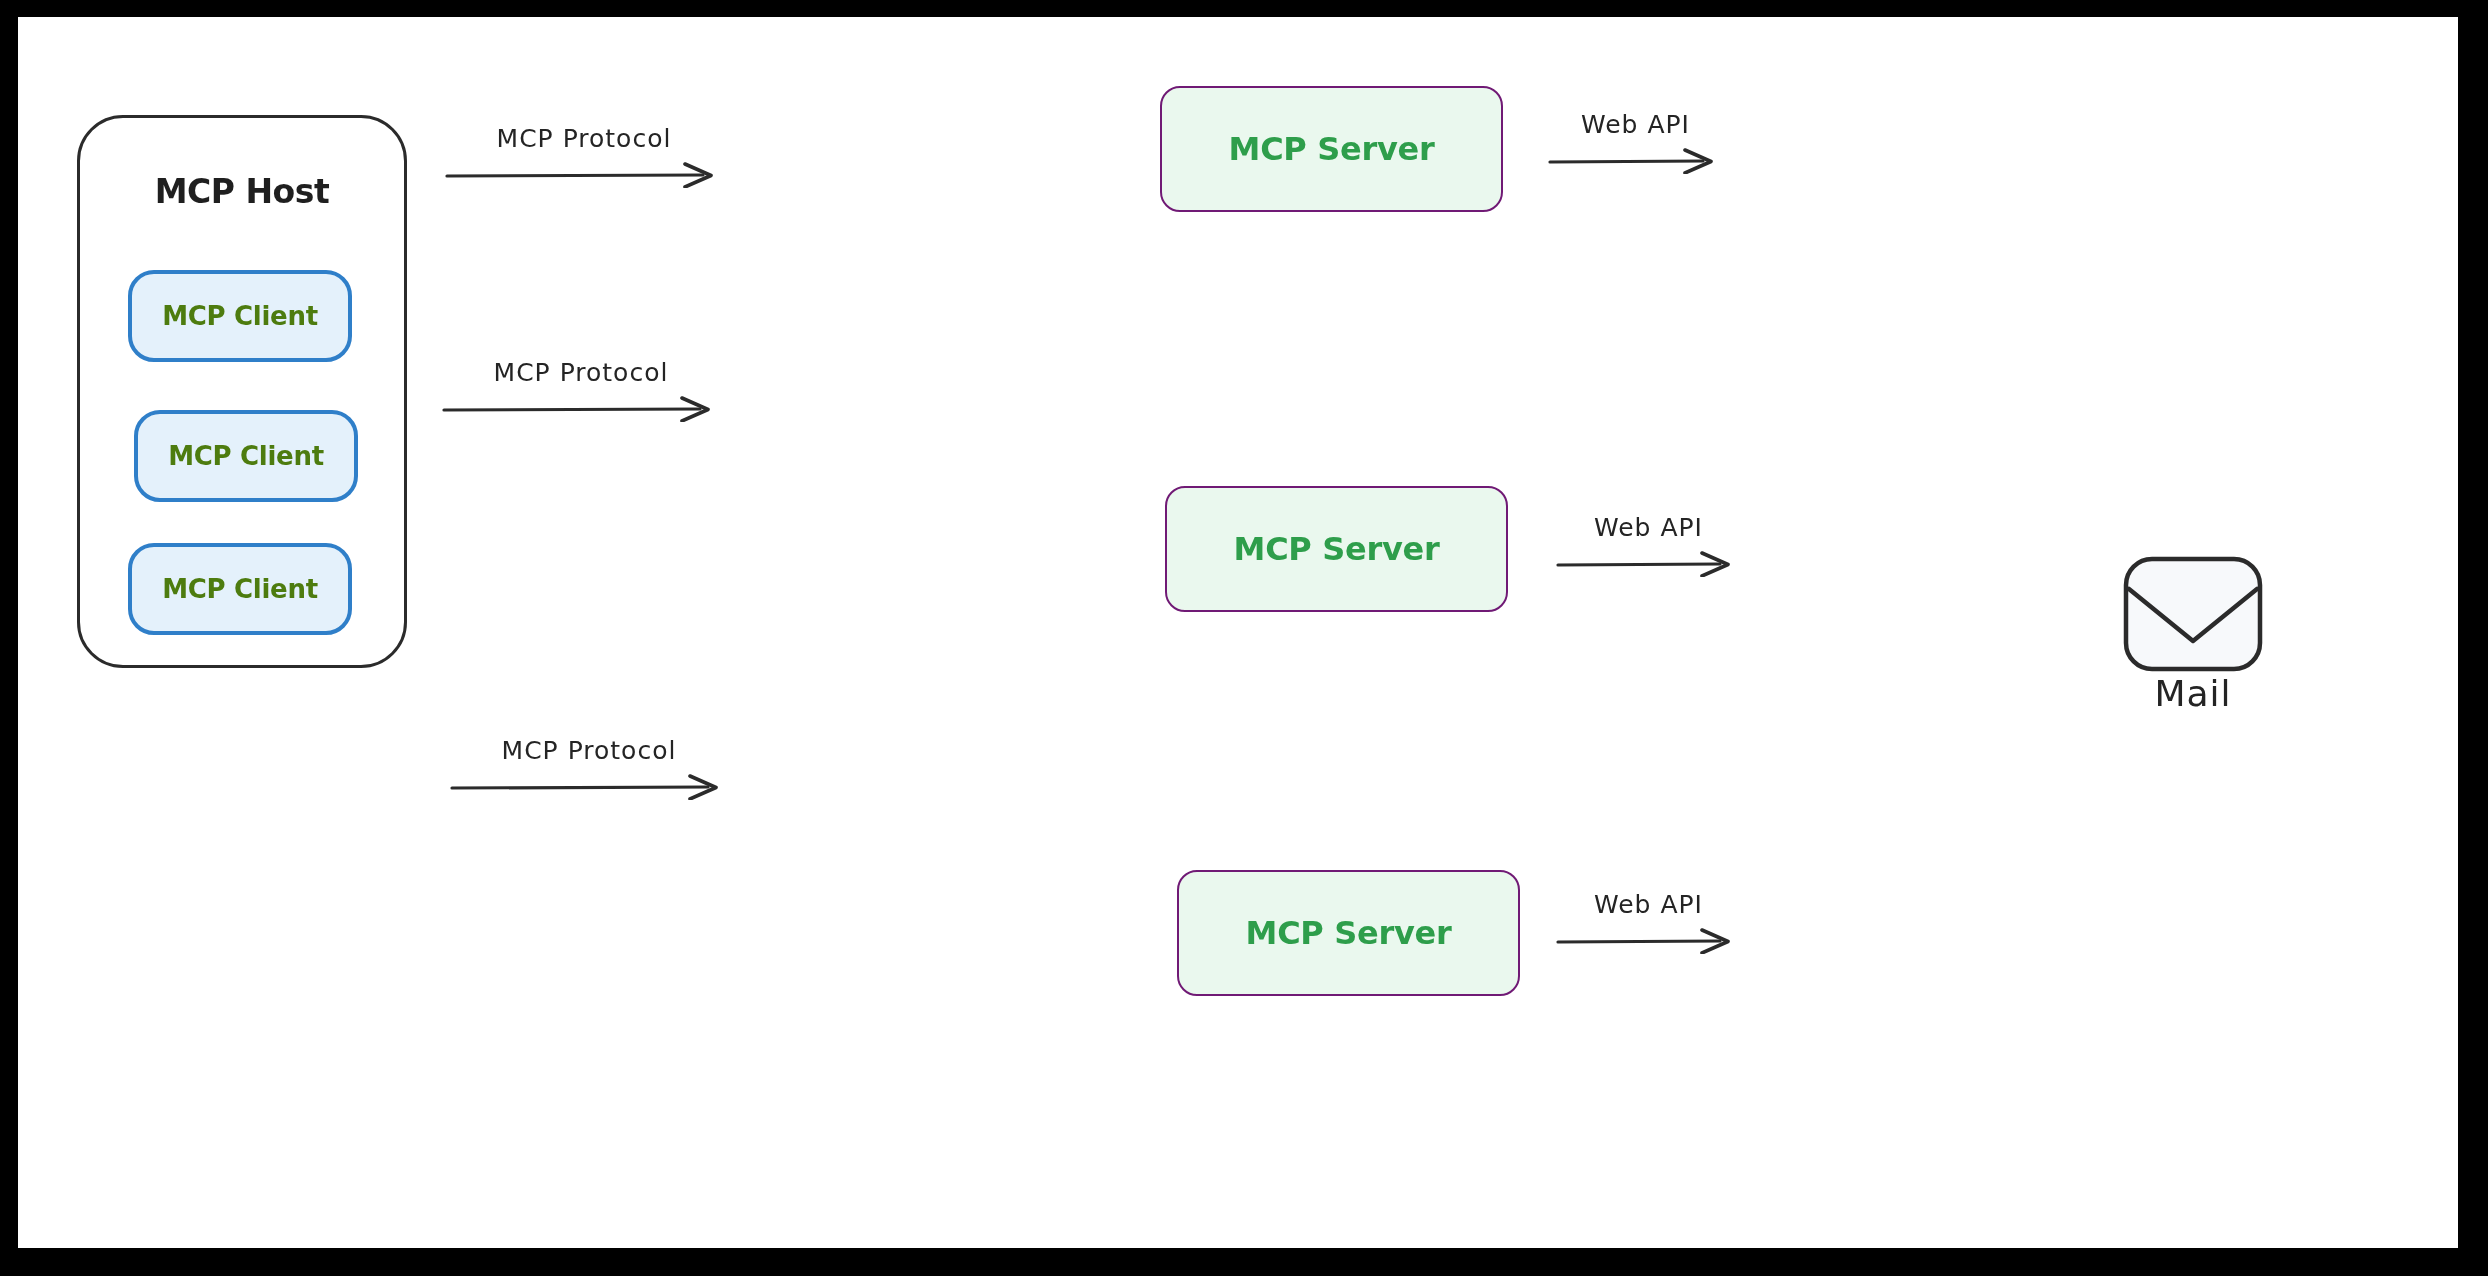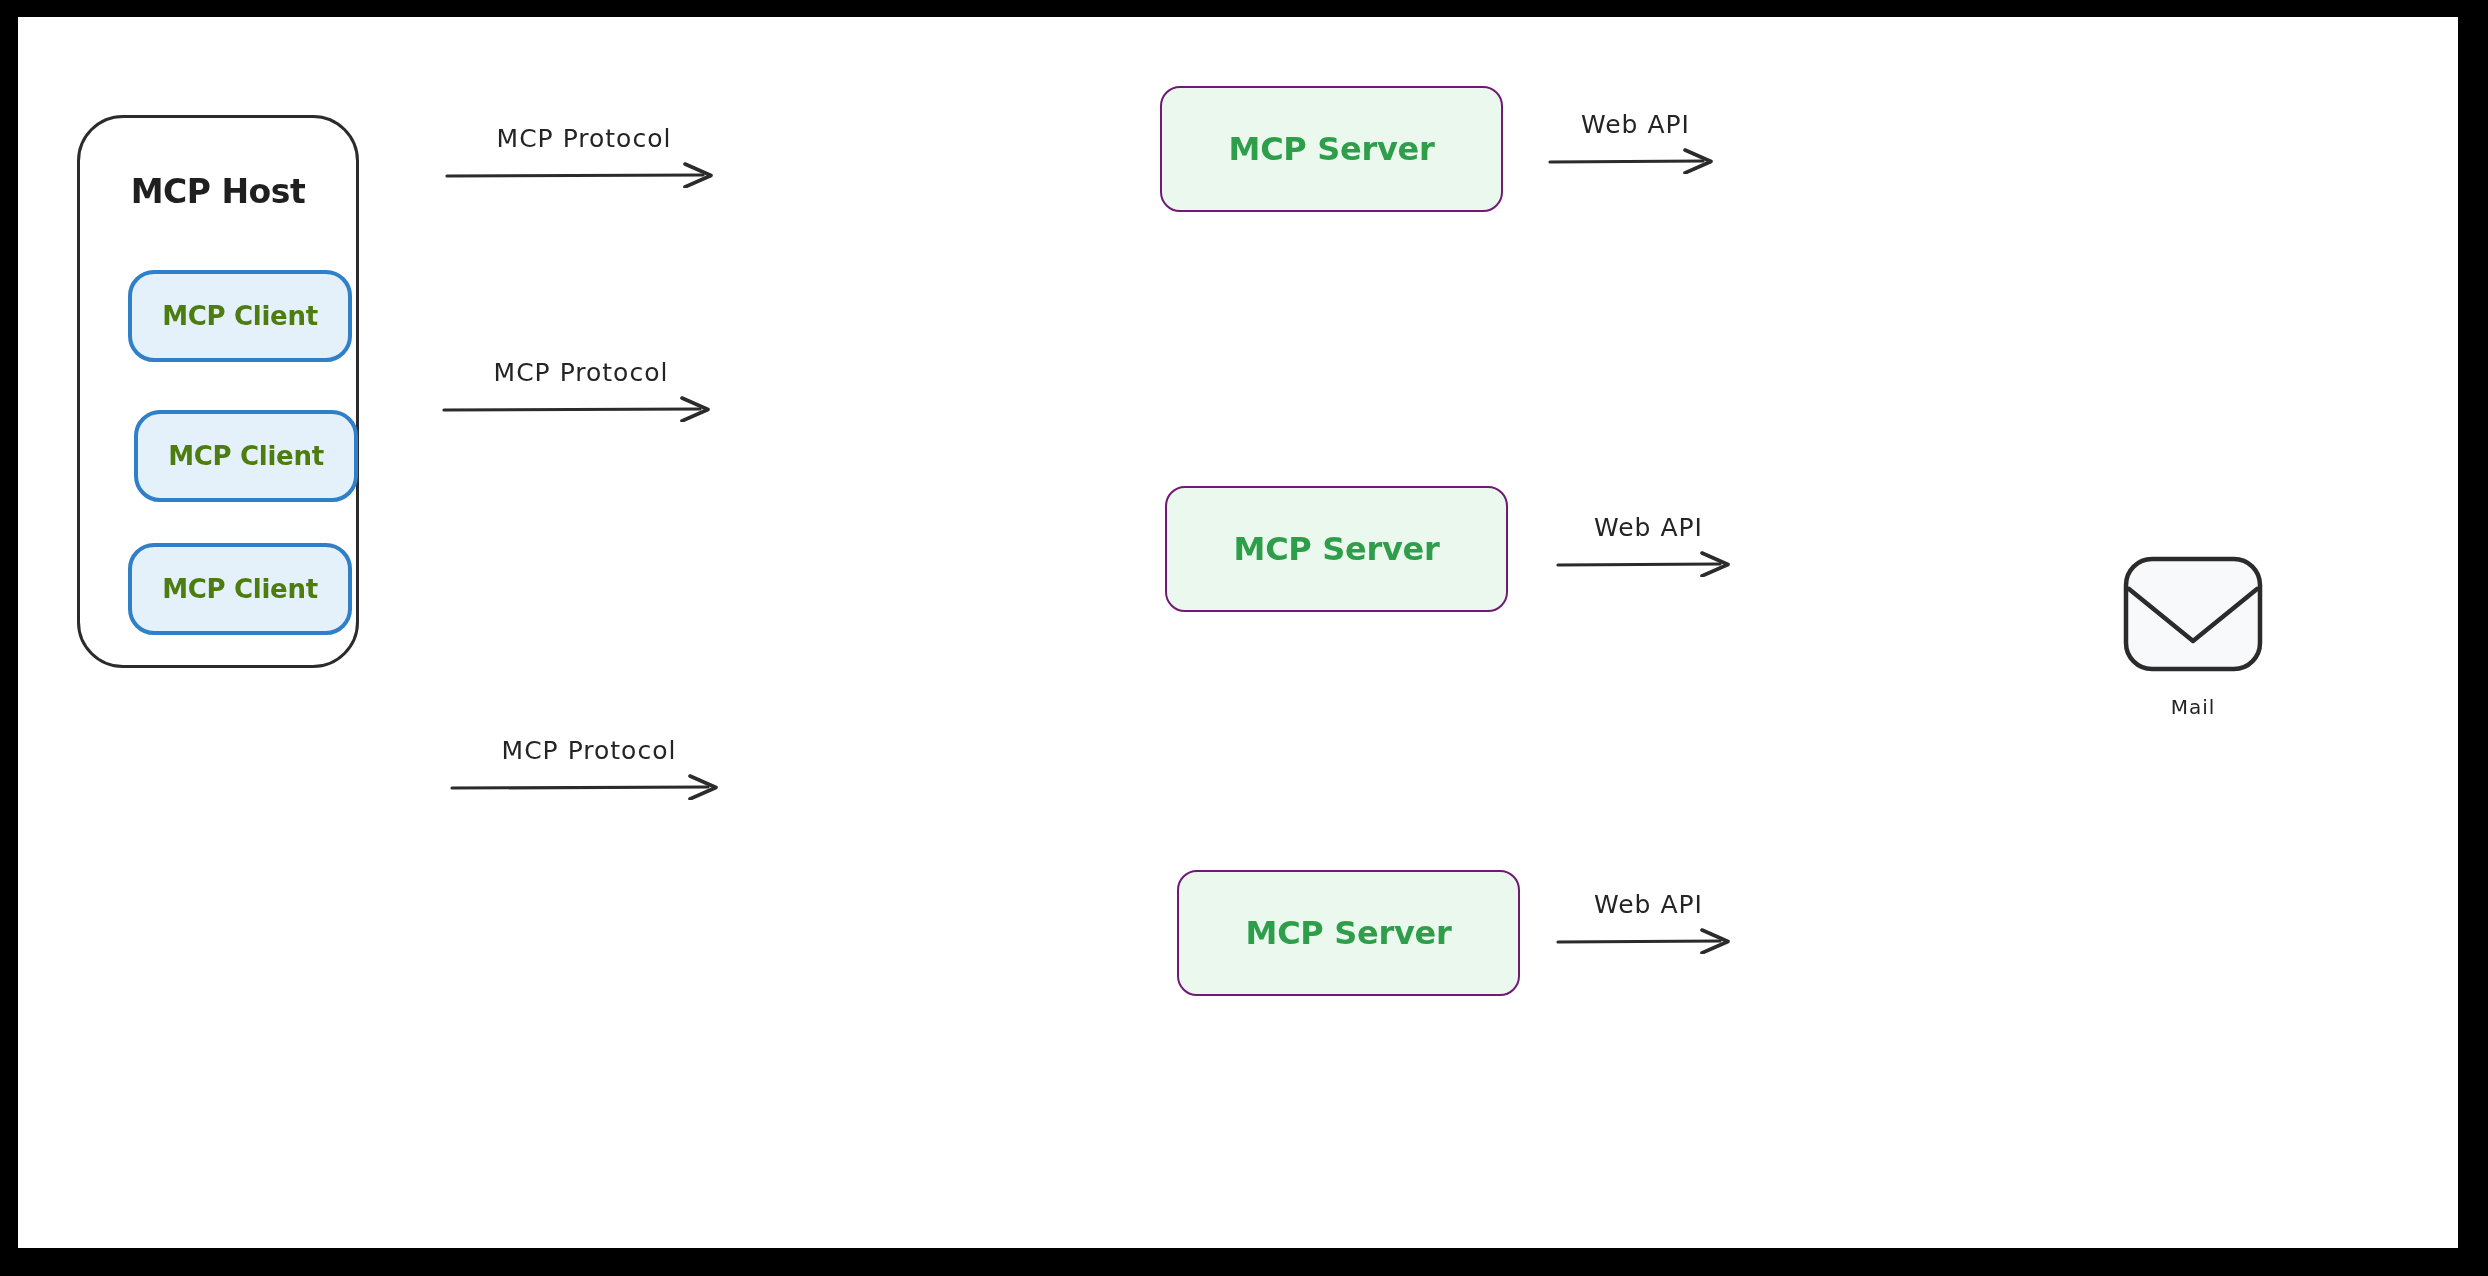--- a/index.html
+++ b/index.html
@@ -84,21 +84,21 @@
     white-space:nowrap;
   }
   .service-icon{position:relative;margin:0 auto;}
 </style>
 </head>
 <body>
 
 <div id="frame">
   <div id="canvas">
 
-    <div class="host-box" style="left:59px;top:98px;width:282px;height:553px;">
+    <div class="host-box" style="left:59px;top:98px;width:330px;height:553px;">
       <div class="host-title" style="top:54px;font-size:33px;">MCP Host</div>
 
       <div class="client-box" style="left:48px;top:152px;width:224px;height:92px;">
         <span class="client-label" style="font-size:26px;">MCP Client</span>
       </div>
 
       <div class="client-box" style="left:54px;top:292px;width:224px;height:92px;">
         <span class="client-label" style="font-size:26px;">MCP Client</span>
       </div>
 
@@ -168,18 +168,18 @@
     </div>
 
 
     <div class="service" style="left:2075px;top:538px;width:200px;">
       <div class="service-icon" style="width:142px;height:118px;">
         <svg width="142" height="118" viewBox="0 0 142 118">
           <rect x="4" y="4" width="134" height="110" rx="26" ry="26" fill="#f7f9fb" stroke="#2b2b2b" stroke-width="4.5"></rect>
           <path d="M7 34 L71 86 L135 34" fill="none" stroke="#2b2b2b" stroke-width="4.5" stroke-linecap="round" stroke-linejoin="round"></path>
         </svg>
       </div>
-      <div class="service-label" style="font-size:20px;margin-top:22px;">Mail</div>
+      <div class="service-label" style="font-size:36px;">Mail</div>
     </div>
 
 
   </div>
 </div>
 
 </body></html>

